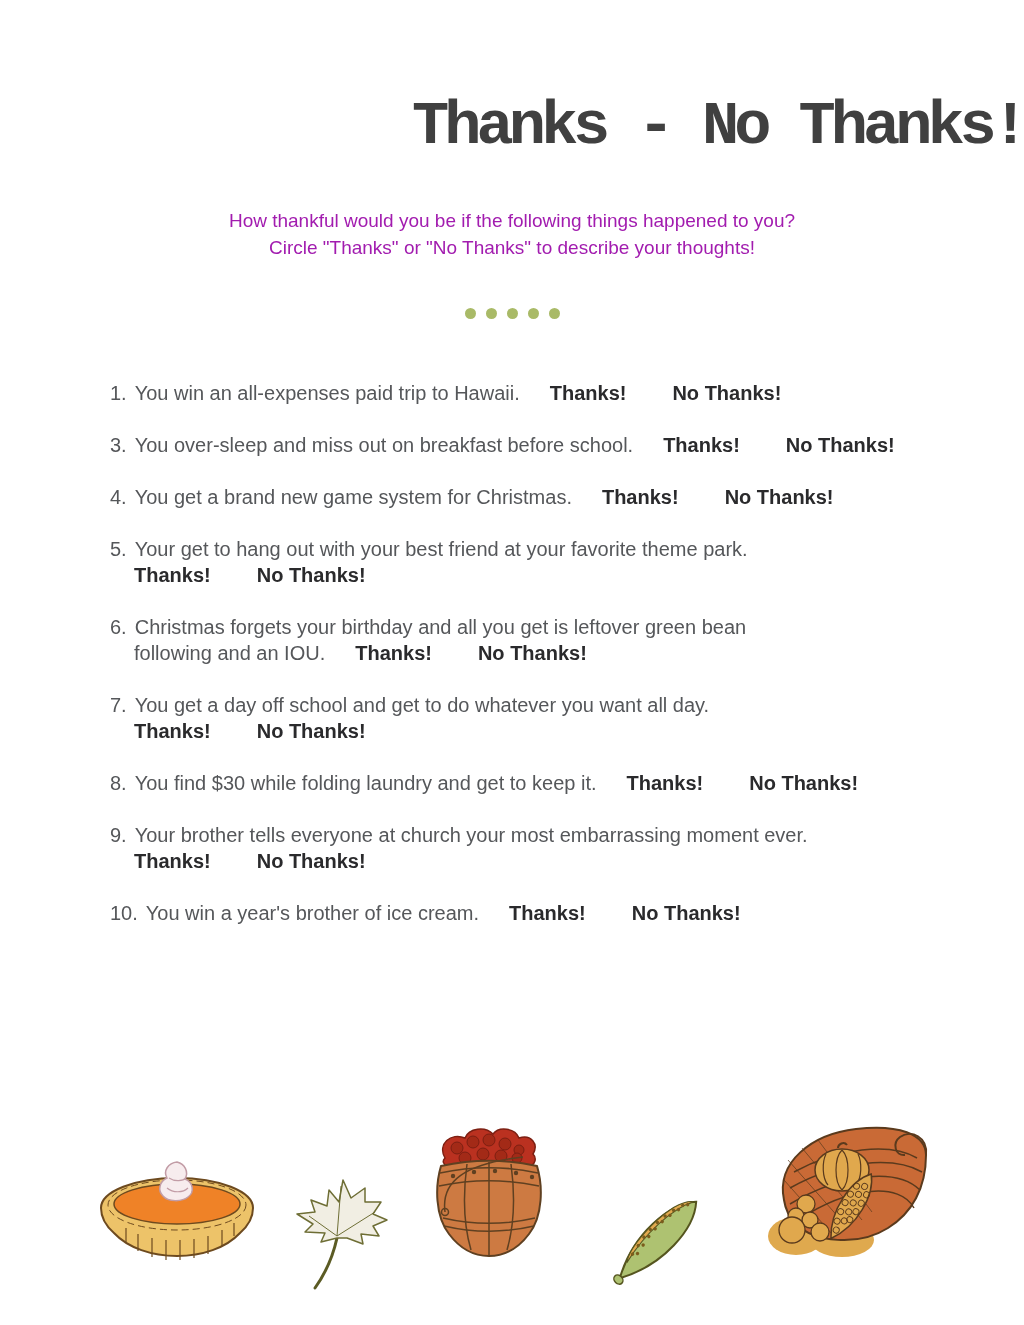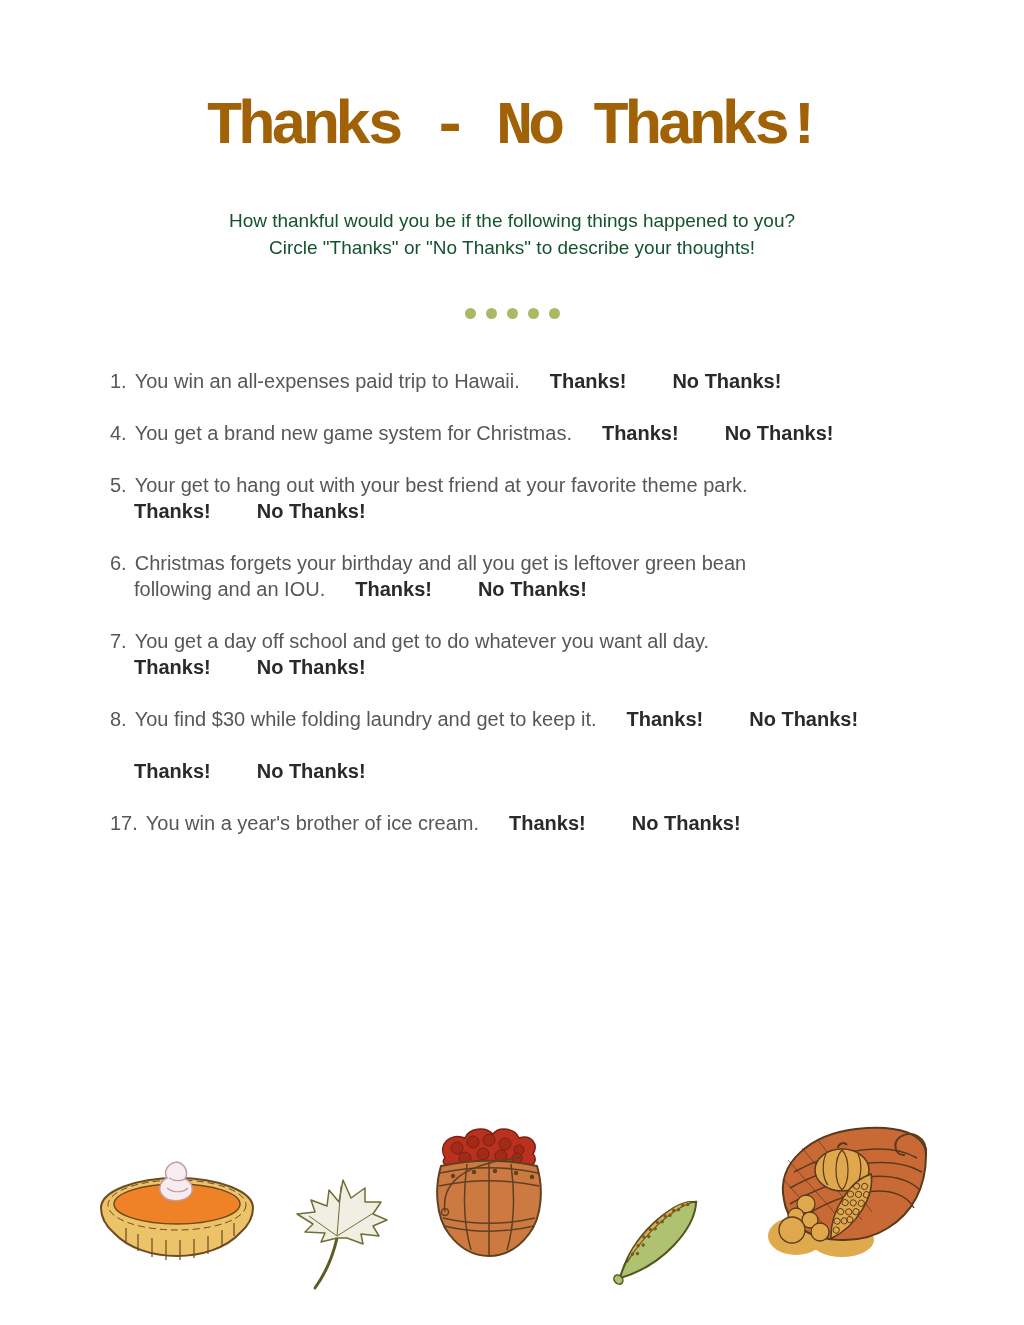--- a/index.html
+++ b/index.html
@@ -5,40 +5,40 @@
   html,body{margin:0;padding:0;}
   body{
     width:1024px;height:1325px;
     background:#ffffff;
     position:relative;
     overflow:hidden;
     font-family:"Liberation Sans", sans-serif;
   }
   .title{
     position:absolute;top:96px;left:0;width:100%;
-    text-align:center;
+    text-align:right;
     font-family:"Liberation Mono", monospace;
     font-weight:bold;
     font-size:62px;line-height:62px;
     letter-spacing:-5px;
-    color:#a16207;
+    color:#404040;
   }
   .subtitle{
     position:absolute;top:207px;left:0;width:100%;
     text-align:center;
     font-size:19px;line-height:27px;
-    color:#14532d;
+    color:#a21caf;
   }
   .dots{
     position:absolute;top:308px;left:0;width:100%;
     display:flex;justify-content:center;align-items:center;gap:10px;
   }
   .dot{width:11px;height:11px;border-radius:50%;background:#a9ba67;display:inline-block;}
   .question-list{
-    position:absolute;top:368px;left:110px;right:70px;
+    position:absolute;top:380px;left:110px;right:70px;
   }
   .question{
     margin-bottom:26px;
     color:#55575a;
     font-size:20px;line-height:26px;
   }
   .qline{white-space:nowrap;}
   .qline.cont{padding-left:24px;}
   .qnum{margin-right:8px;}
   .thanks{font-weight:bold;color:#2a2a2c;cursor:pointer;}
@@ -68,42 +68,46 @@
     <span class="dot"></span>
     <span class="dot"></span>
     <span class="dot"></span>
   </div>
 
 <div class="question-list">
     <div class="question">
       <div class="qline"><span class="qnum">1.</span><span class="qtext">You win an all-expenses paid trip to Hawaii.</span><span class="thanks gap">Thanks!</span><span class="thanks gap2">No Thanks!</span></div>
     </div>
     <div class="question">
+      <div class="qline"><span class="qnum">3.</span><span class="qtext">You over-sleep and miss out on breakfast before school.</span><span class="thanks gap">Thanks!</span><span class="thanks gap2">No Thanks!</span></div>
+    </div>
+    <div class="question">
       <div class="qline"><span class="qnum">4.</span><span class="qtext">You get a brand new game system for Christmas.</span><span class="thanks gap">Thanks!</span><span class="thanks gap2">No Thanks!</span></div>
     </div>
     <div class="question">
       <div class="qline"><span class="qnum">5.</span><span class="qtext">Your get to hang out with your best friend at your favorite theme park.</span></div>
       <div class="qline cont"><span class="thanks">Thanks!</span><span class="thanks gap2">No Thanks!</span></div>
     </div>
     <div class="question">
       <div class="qline"><span class="qnum">6.</span><span class="qtext">Christmas forgets your birthday and all you get is leftover green bean</span></div>
       <div class="qline cont"><span class="qtext">following and an IOU.</span><span class="thanks gap">Thanks!</span><span class="thanks gap2">No Thanks!</span></div>
     </div>
     <div class="question">
       <div class="qline"><span class="qnum">7.</span><span class="qtext">You get a day off school and get to do whatever you want all day.</span></div>
       <div class="qline cont"><span class="thanks">Thanks!</span><span class="thanks gap2">No Thanks!</span></div>
     </div>
     <div class="question">
       <div class="qline"><span class="qnum">8.</span><span class="qtext">You find $30 while folding laundry and get to keep it.</span><span class="thanks gap">Thanks!</span><span class="thanks gap2">No Thanks!</span></div>
     </div>
     <div class="question">
+      <div class="qline"><span class="qnum">9.</span><span class="qtext">Your brother tells everyone at church your most embarrassing moment ever.</span></div>
       <div class="qline cont"><span class="thanks">Thanks!</span><span class="thanks gap2">No Thanks!</span></div>
     </div>
     <div class="question">
-      <div class="qline"><span class="qnum">17.</span><span class="qtext">You win a year's brother of ice cream.</span><span class="thanks gap">Thanks!</span><span class="thanks gap2">No Thanks!</span></div>
+      <div class="qline"><span class="qnum">10.</span><span class="qtext">You win a year's brother of ice cream.</span><span class="thanks gap">Thanks!</span><span class="thanks gap2">No Thanks!</span></div>
     </div>
   </div>
 
 <div class="icon icon-pie" aria-label="pumpkin-pie-icon">
   <svg viewBox="0 0 158 102" xmlns="http://www.w3.org/2000/svg">
     <path d="M3,50 A76,30 0 0 1 155,50 C155,60 150,68 142,75 C128,90 104,98 79,98 C54,98 30,90 16,75 C8,68 3,60 3,50 Z" fill="#edc369" stroke="#6d4a1f" stroke-width="2"></path>
     <ellipse cx="79" cy="47" rx="69" ry="25" fill="none" stroke="#6d4a1f" stroke-width="1" stroke-dasharray="7 4"></ellipse>
     <ellipse cx="79" cy="46" rx="63" ry="20" fill="#ef8227" stroke="#6d4a1f" stroke-width="1.5"></ellipse>
     <g stroke="#6d4a1f" stroke-width="1.2">
       <line x1="28" y1="70" x2="28" y2="84"></line>

